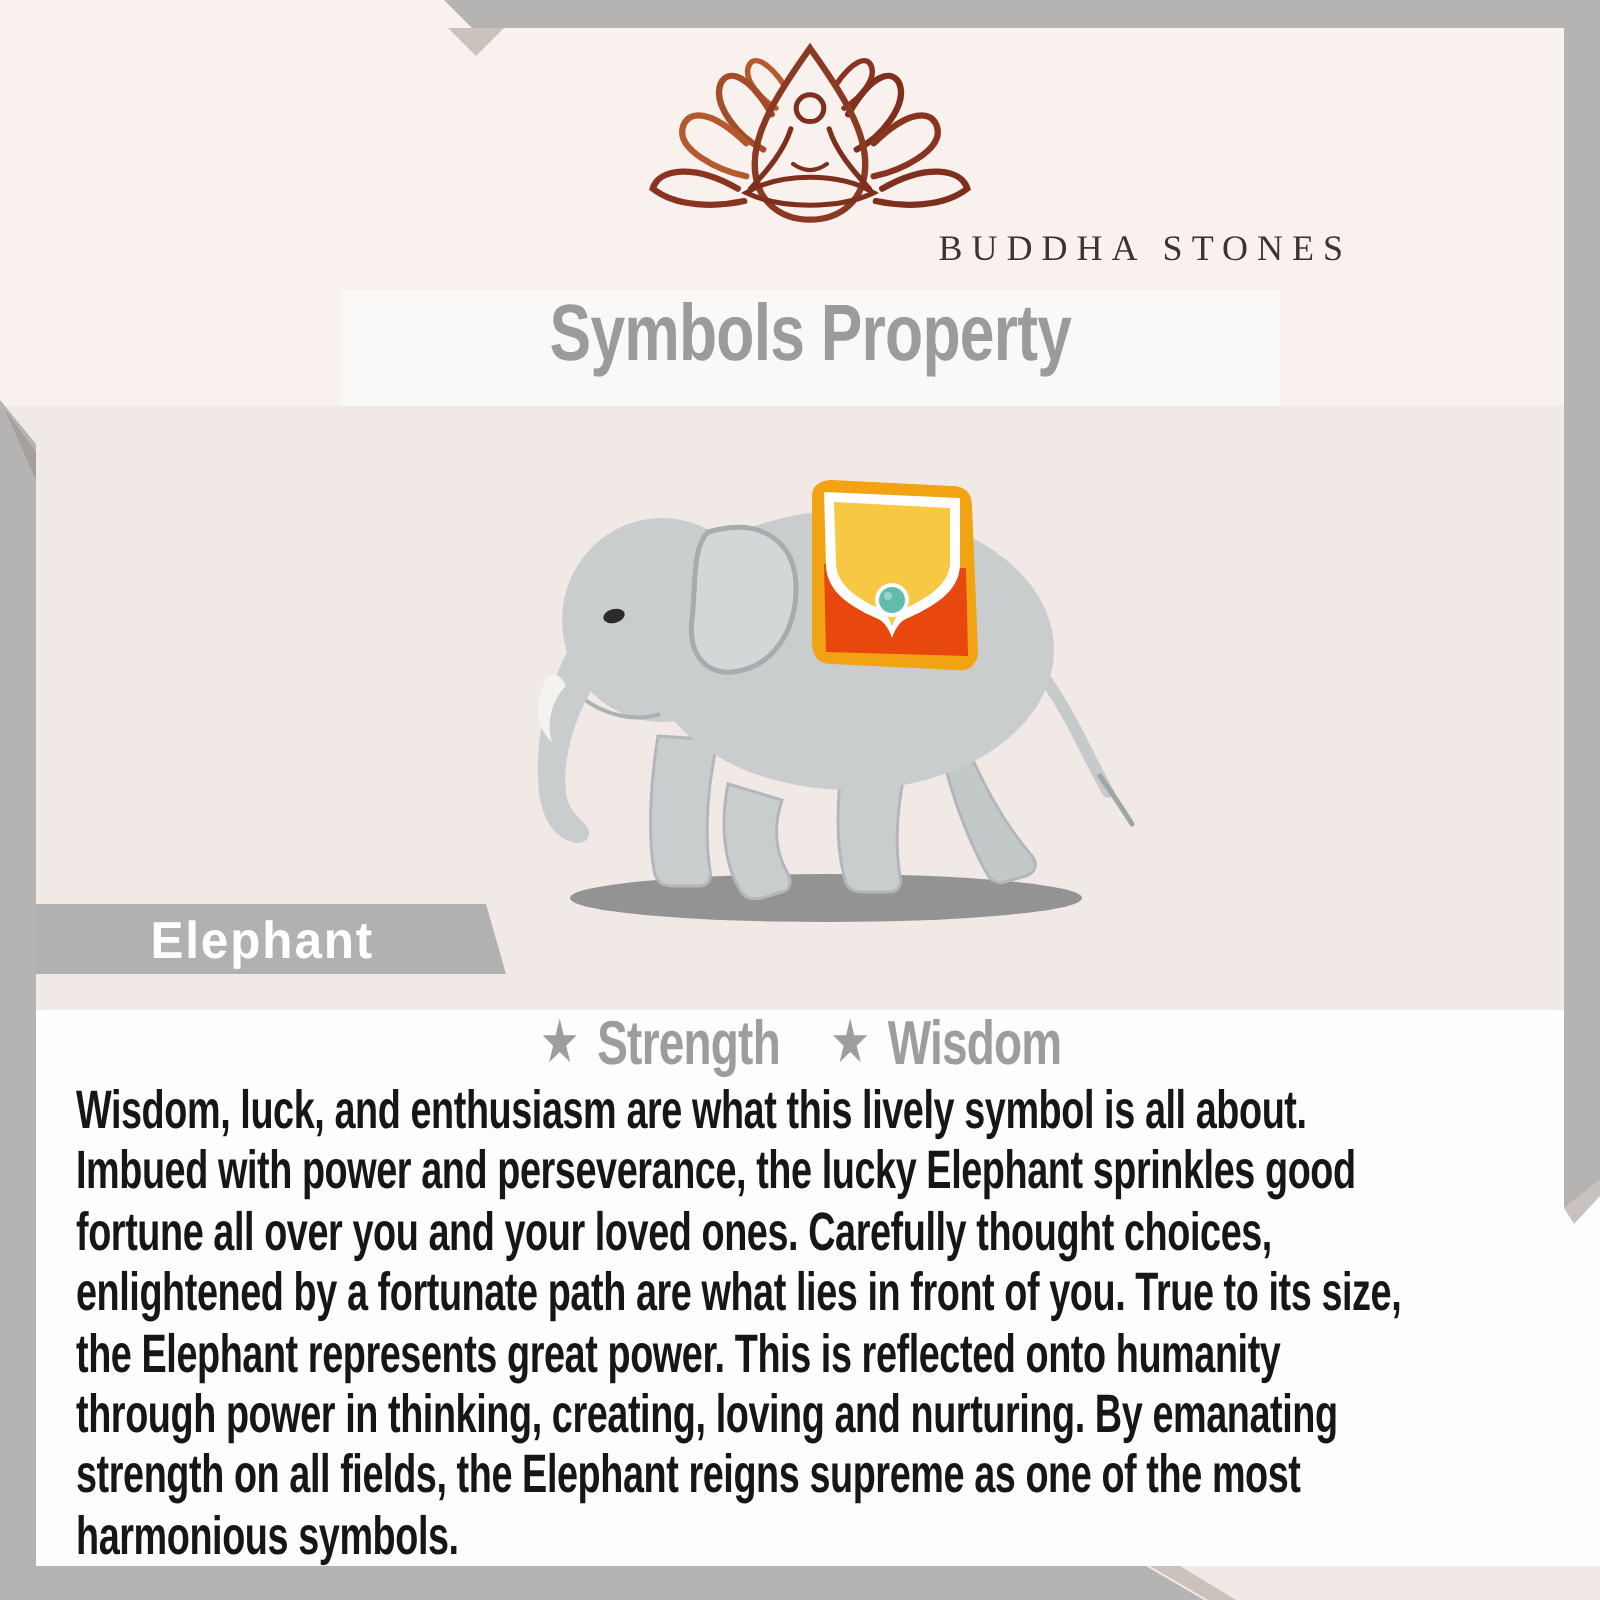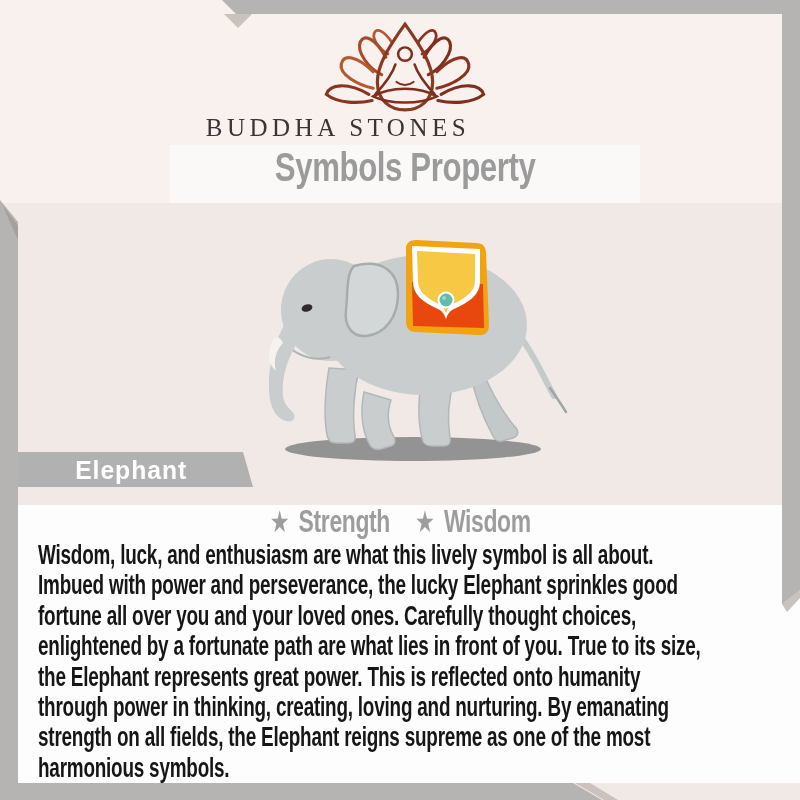--- a/index.html
+++ b/index.html
@@ -25,22 +25,22 @@
     font-size:40px; font-weight:bold; color:#9b9b9b; letter-spacing:-0.5px;
     transform:scaleX(0.78); transform-origin:center; white-space:nowrap;
   }
 
   
   #ribbons { left:0; top:0; width:800px; height:800px; pointer-events:none; }
 
   
   #lotus-logo { left:320px; top:20px; width:170px; height:95px; }
   #brand-name {
-    left:0; top:114px; width:676px; text-align:center;
-    font-family:"Liberation Serif", serif; font-size:25px; color:#3b3435;
+    left:0; top:114px; width:676px; text-align:right;
+    font-family:"Liberation Serif", serif; font-size:18px; color:#3b3435;
     letter-spacing:4.5px; font-weight:normal;
   }
 
   
   #elephant { left:230px; top:220px; width:340px; height:250px; }
 
   
   #subject-banner {
     left:18px; top:452px; width:235px; height:36px; background:#b2b1b1;
     clip-path:polygon(0 0, 225px 0, 235px 35px, 0 35px);

